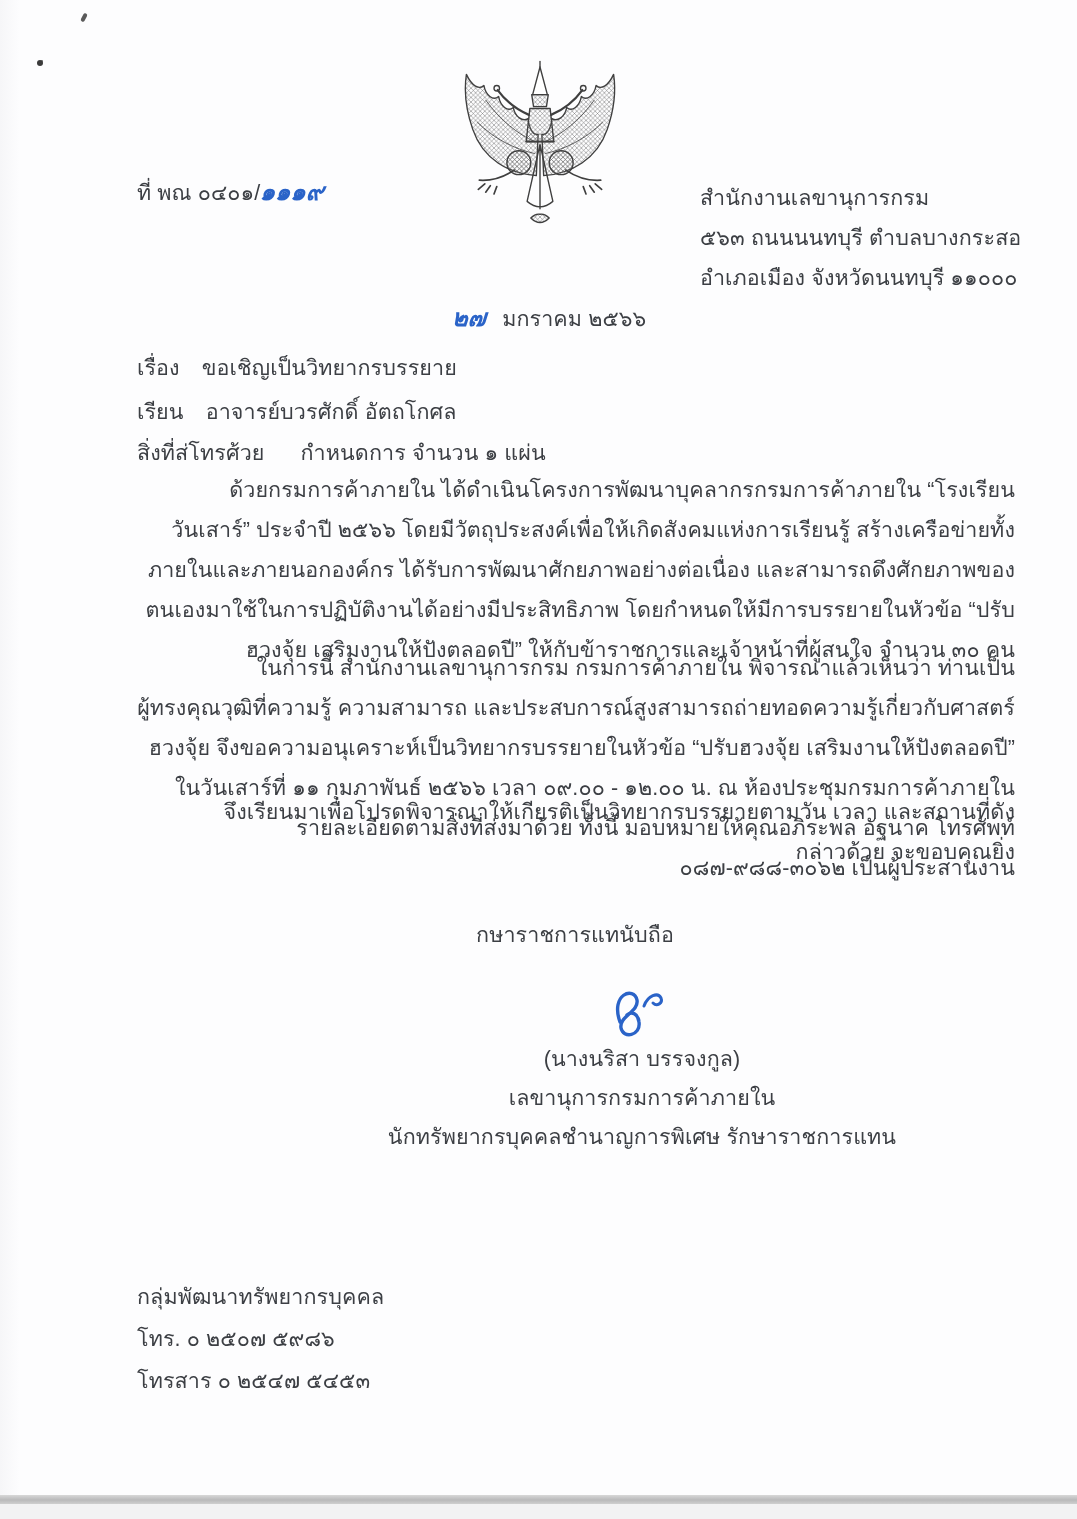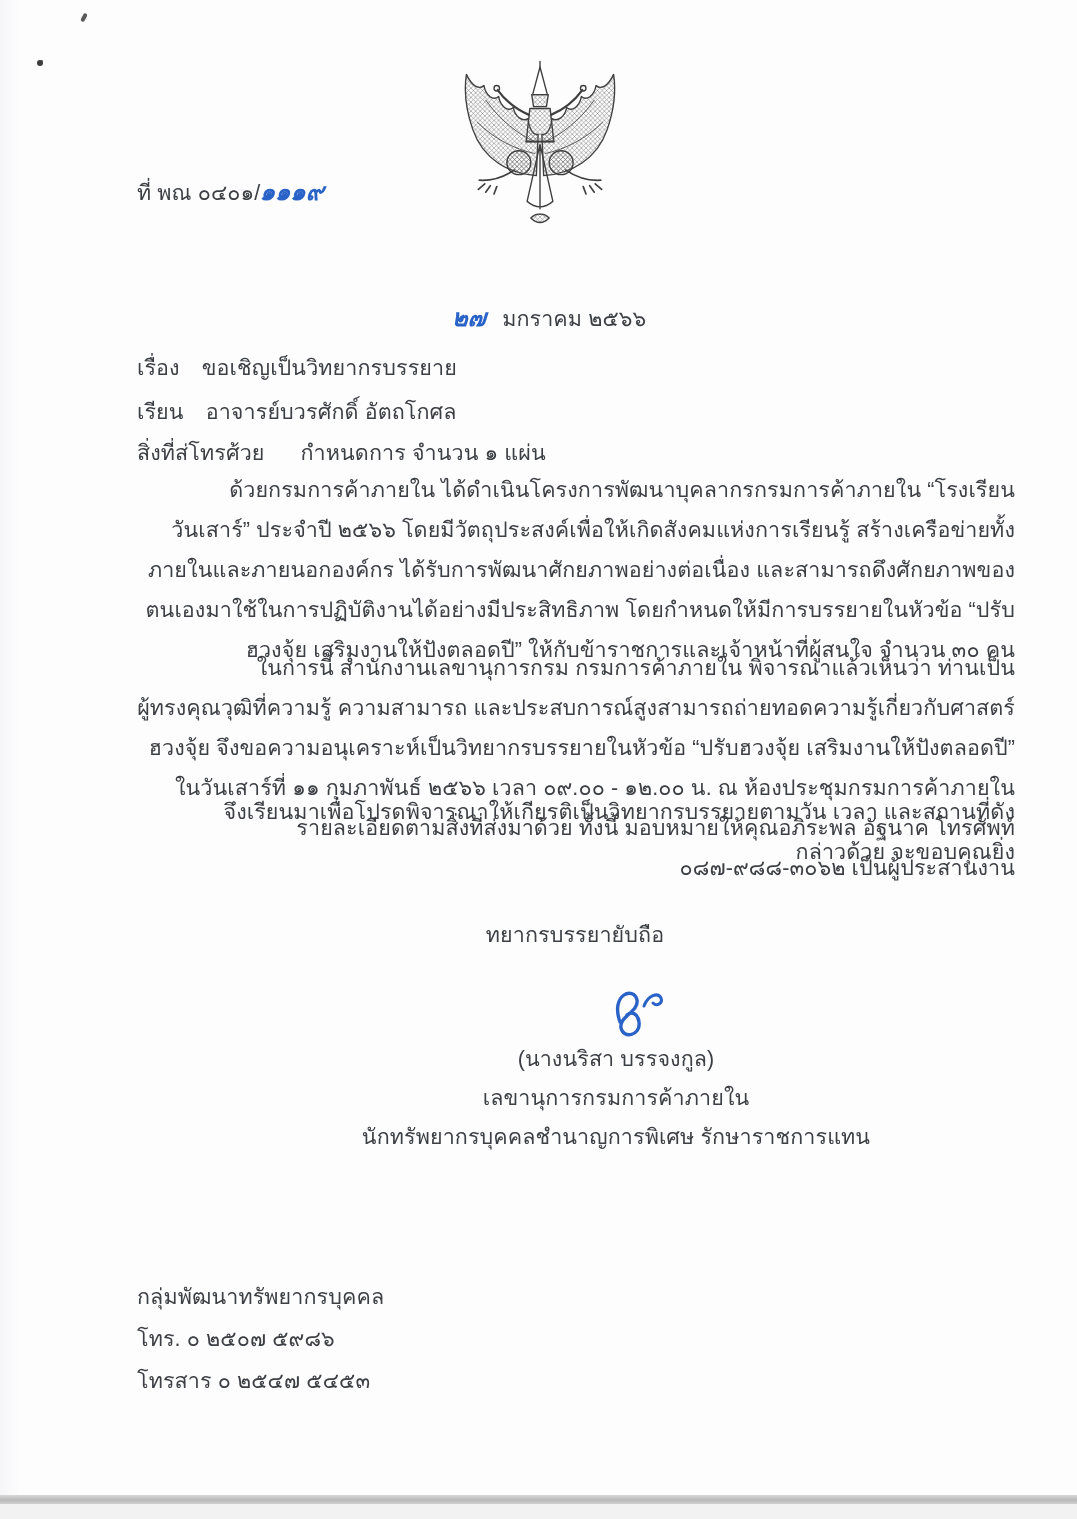--- a/index.html
+++ b/index.html
@@ -60,20 +60,25 @@
         <path d="M120,96 L106,158 M120,96 L120,166 M120,96 L134,158 M106,158 Q120,170 134,158"></path>
         <path d="M110,176 Q120,186 130,176 Q125,171 120,172 Q115,171 110,176 Z" fill="url(#hx)"></path>
       </g>
     </svg>
   </div>
 
   <div class="abs thai" style="left:137px; top:172px;">
     <span>ที่ พณ ๐๔๐๑/</span><span class="blue hand">๑๑๑๙</span>
   </div>
 
+  <div class="abs thai" style="left:700px; top:178px; width:340px;">
+    <div>สำนักงานเลขานุการกรม</div>
+    <div>๕๖๓ ถนนนนทบุรี ตำบลบางกระสอ</div>
+    <div>อำเภอเมือง จังหวัดนนทบุรี ๑๑๐๐๐</div>
+  </div>
 
   <div class="abs thai" style="left:452px; top:298px;">
     <span class="blue hand">๒๗</span>
     <span style="margin-left:10px;">มกราคม ๒๕๖๖</span>
   </div>
 
   <div class="abs thai" style="left:137px; top:348px;">
     <span>เรื่อง</span>
     <span class="label-gap-s">ขอเชิญเป็นวิทยากรบรรยาย</span>
   </div>
@@ -91,30 +96,30 @@
   <div class="abs thai" style="left:137px; top:470px;">
     <p class="body-par">ด้วยกรมการค้าภายใน ได้ดำเนินโครงการพัฒนาบุคลากรกรมการค้าภายใน “โรงเรียนวันเสาร์” ประจำปี ๒๕๖๖ โดยมีวัตถุประสงค์เพื่อให้เกิดสังคมแห่งการเรียนรู้ สร้างเครือข่ายทั้งภายในและภายนอกองค์กร ได้รับการพัฒนาศักยภาพอย่างต่อเนื่อง และสามารถดึงศักยภาพของตนเองมาใช้ในการปฏิบัติงานได้อย่างมีประสิทธิภาพ โดยกำหนดให้มีการบรรยายในหัวข้อ “ปรับฮวงจุ้ย เสริมงานให้ปังตลอดปี” ให้กับข้าราชการและเจ้าหน้าที่ผู้สนใจ จำนวน ๓๐ คน</p>
   </div>
   <div class="abs thai" style="left:137px; top:648px;">
     <p class="body-par">ในการนี้ สำนักงานเลขานุการกรม กรมการค้าภายใน พิจารณาแล้วเห็นว่า ท่านเป็นผู้ทรงคุณวุฒิที่ความรู้ ความสามารถ และประสบการณ์สูงสามารถถ่ายทอดความรู้เกี่ยวกับศาสตร์ฮวงจุ้ย จึงขอความอนุเคราะห์เป็นวิทยากรบรรยายในหัวข้อ “ปรับฮวงจุ้ย เสริมงานให้ปังตลอดปี” ในวันเสาร์ที่ ๑๑ กุมภาพันธ์ ๒๕๖๖ เวลา ๐๙.๐๐ - ๑๒.๐๐ น. ณ ห้องประชุมกรมการค้าภายใน รายละเอียดตามสิ่งที่ส่งมาด้วย ทั้งนี้ มอบหมายให้คุณอภิระพล อัฐนาค โทรศัพท์ ๐๘๗-๙๘๘-๓๐๖๒ เป็นผู้ประสานงาน</p>
   </div>
   <div class="abs thai" style="left:137px; top:792px;">
     <p class="body-par">จึงเรียนมาเพื่อโปรดพิจารณาให้เกียรติเป็นวิทยากรบรรยายตามวัน เวลา และสถานที่ดังกล่าวด้วย จะขอบคุณยิ่ง</p>
   </div>
 
-  <div class="abs thai center" style="left:380px; top:915px; width:390px;">ทยากรบรรยายับถือ</div>
+  <div class="abs thai center" style="left:380px; top:915px; width:390px;">กษาราชการแทนับถือ</div>
 
   <div class="abs" style="left:592px; top:982px;">
     <svg viewBox="0 0 100 64" width="100" height="64" aria-hidden="true">
       <path d="M28,40 C18,12 42,4 45,18 C47,30 27,34 29,46 C31,57 49,54 47,40 C46,31 39,29 35,33" stroke="#2a63c8" stroke-width="3.4" fill="none" stroke-linecap="round"></path>
       <path d="M52,24 C56,13 66,10 69,16 C71,21 65,25 61,21" stroke="#2a63c8" stroke-width="3" fill="none" stroke-linecap="round"></path>
     </svg>
   </div>
 
-  <div class="abs thai center" style="left:241px; top:1040px; width:750px; line-height:39px;text-align:center;">
+  <div class="abs thai center" style="left:267px; top:1040px; width:750px; line-height:39px;text-align:center;">
     <div>(นางนริสา  บรรจงกูล)</div>
     <div>เลขานุการกรมการค้าภายใน</div>
     <div>นักทรัพยากรบุคคลชำนาญการพิเศษ รักษาราชการแทน</div>
   </div>
 
   <div class="abs thai" style="left:137px; top:1276px; line-height:42px;">
     <div>กลุ่มพัฒนาทรัพยากรบุคคล</div>
     <div>โทร.  ๐ ๒๕๐๗ ๕๙๘๖</div>
     <div>โทรสาร ๐ ๒๕๔๗ ๕๔๕๓</div>
   </div>

